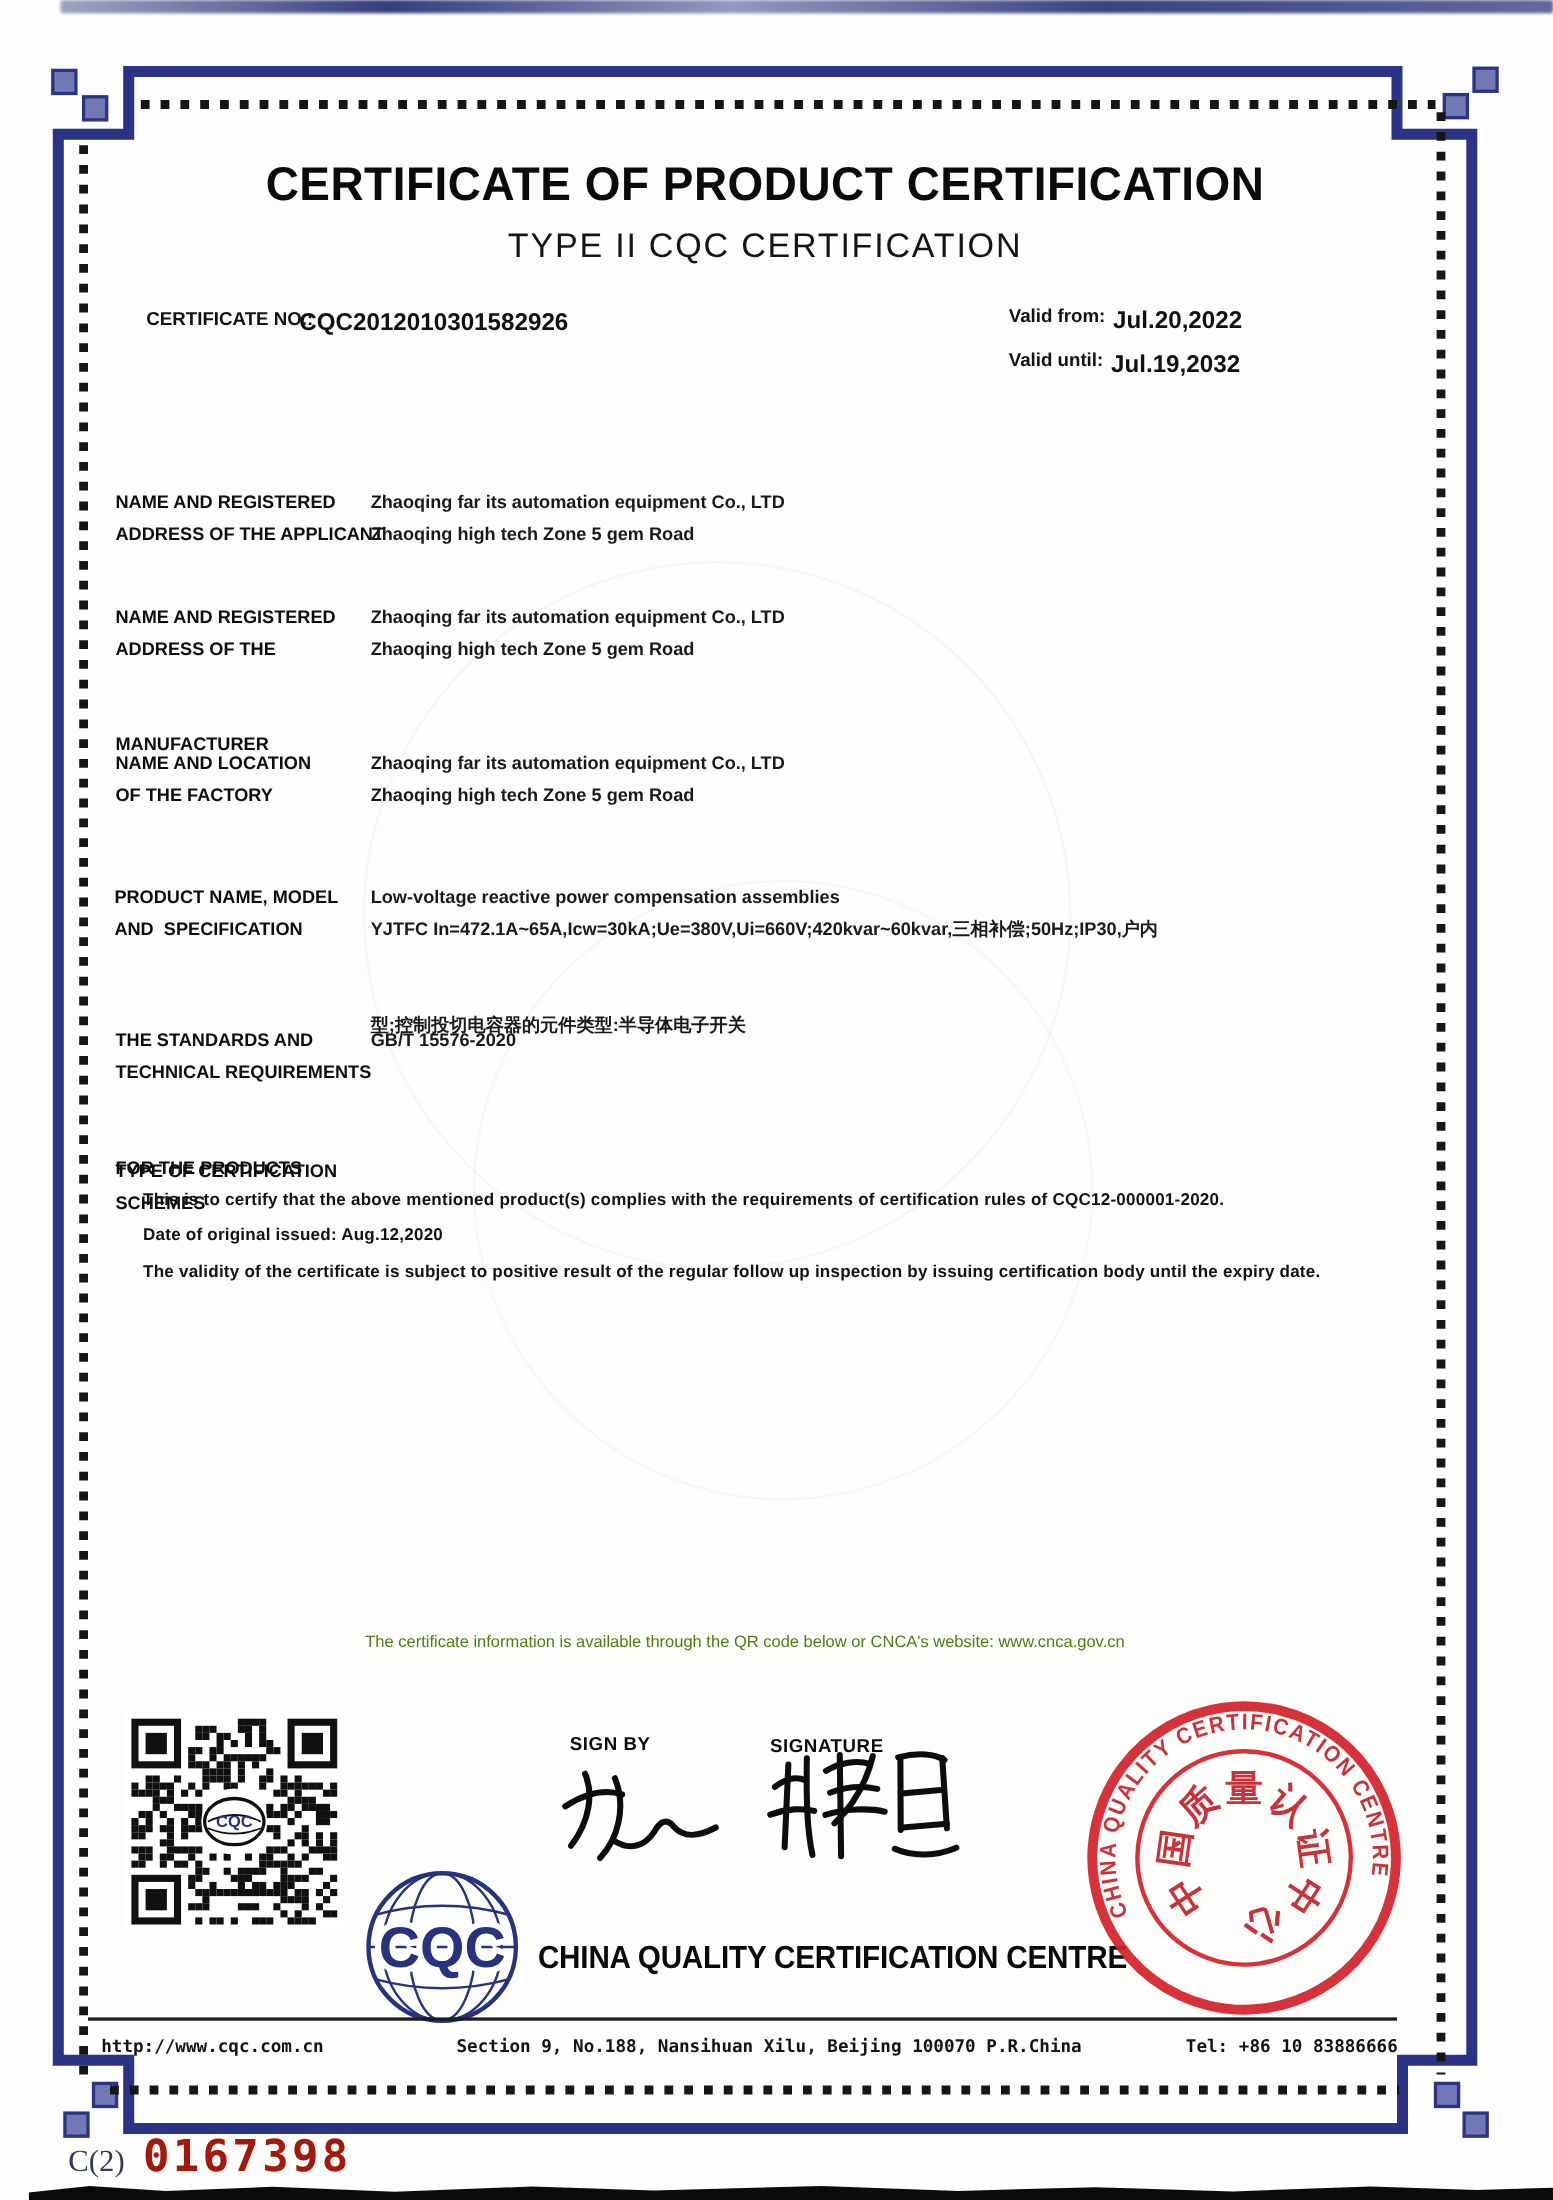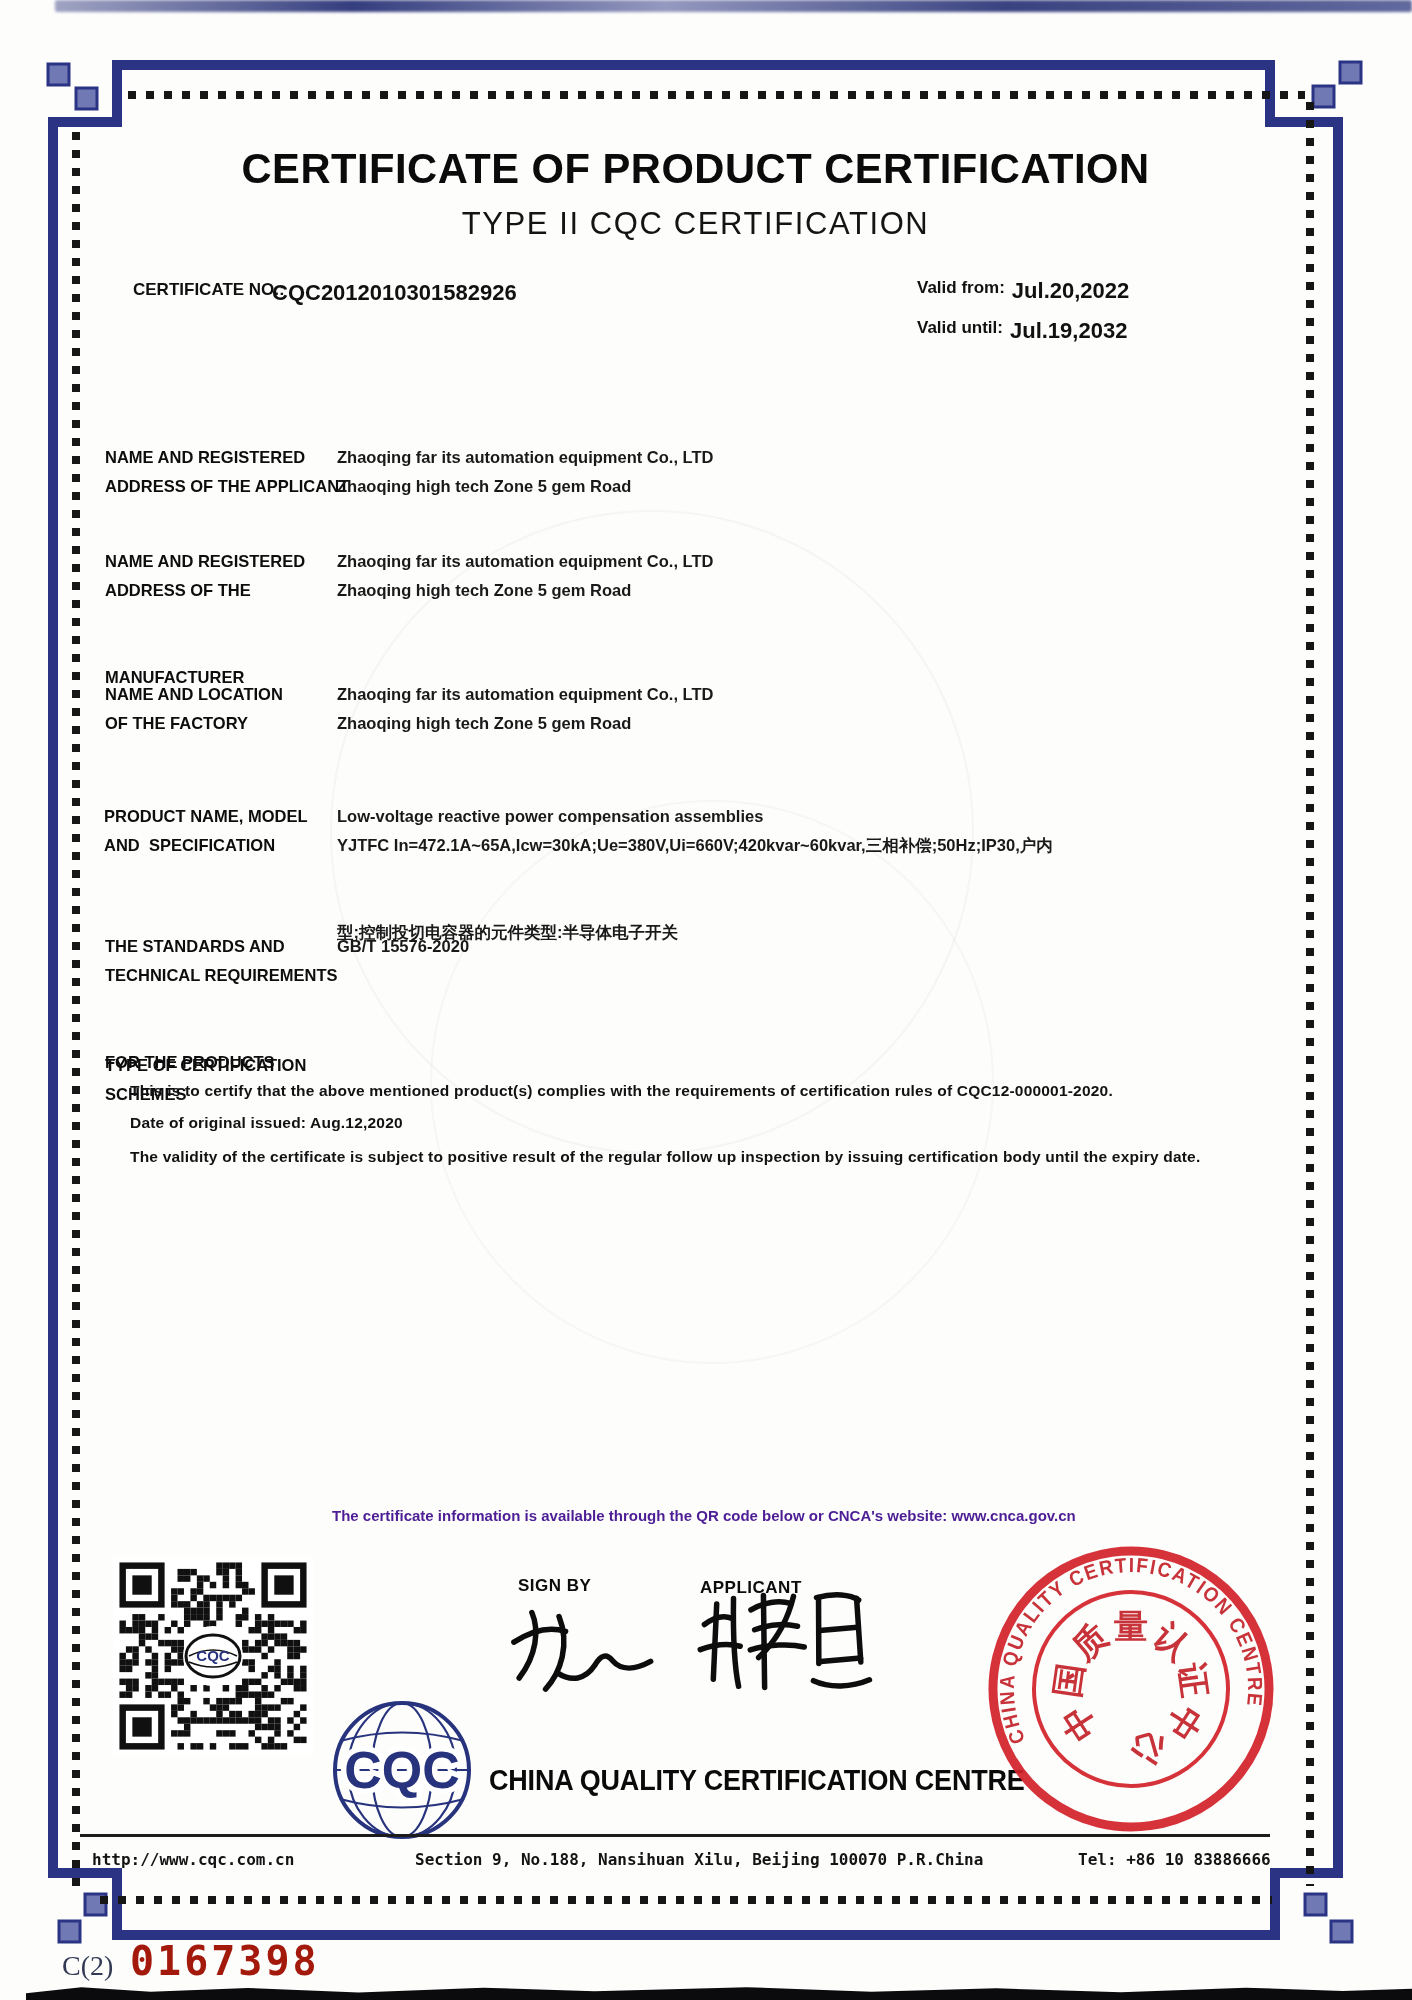--- a/index.html
+++ b/index.html
@@ -30,21 +30,21 @@
   .subtitle{left:53px; top:206px; width:1285px; text-align:center; font-size:31px;
     font-weight:400; letter-spacing:1.6px; color:#141414;}
   
   .lbl{font-weight:700; font-size:16.5px; color:#0d0d0d; line-height:29px; white-space:pre;}
   .val{font-weight:600; font-size:16.5px; color:#191919; line-height:29px; white-space:pre;}
   .meta-label{font-weight:700; font-size:17px; white-space:pre;}
   .meta-val{font-weight:600; font-size:22px; white-space:pre;}
   .validrow{display:flex; gap:7px;}
   
   .para{font-size:15.5px; font-weight:600; letter-spacing:.2px; color:#121212; white-space:pre;}
-  .qr-note{left:332px; top:1484px; font-size:15px; font-weight:700; white-space:pre; color:#4c1d95;margin-top:23px;}
+  .qr-note{left:332px; top:1484px; font-size:15px; font-weight:400; white-space:pre; color:#4d7c0f;}
   
   .signhead{font-size:17px; font-weight:700; letter-spacing:.5px; color:#0c0c0c;}
   
   .org-name{left:489px; top:1764px; font-size:29px; font-weight:700; letter-spacing:-.2px;
     transform:scaleX(.93); transform-origin:left center; white-space:pre; color:#0a0a0a;}
   
   .rule{left:80px; top:1834px; width:1190px; height:3px; background:#1c1c1c;}
   .foot{font-family:"DejaVu Sans Mono", monospace; font-size:16px; font-weight:700; color:#131313; white-space:pre;}
   .serial-prefix{left:62px; top:1950px; font-family:"Liberation Serif", serif;
     font-size:28px; color:#323a55; white-space:pre;}
@@ -435,21 +435,21 @@
         <rect x="12.903225806451612" y="154.83870967741933" width="32.25806451612903" height="32.25806451612903" fill="#ffffff"></rect>
         <rect x="19.354838709677416" y="161.29032258064515" width="19.354838709677416" height="19.354838709677416" fill="#101010"></rect>
       </g>
     <circle cx="100" cy="100" r="30" fill="#ffffff"></circle>
     <ellipse cx="100" cy="100" rx="27" ry="21" fill="none" stroke="#101010" stroke-width="3"></ellipse>
     <path d="M76,100 Q100,88 124,100 M76,106 Q100,116 124,106" fill="none" stroke="#101010" stroke-width="1.6"></path>
     <text class="qr-cqc" x="100" y="105">CQC</text>
   </svg>
 
   <div class="abs signhead" style="left:518px; top:1576px;">SIGN BY</div>
-  <div class="abs signhead" style="left:700px; top:1578px;">APPLICANT</div>
+  <div class="abs signhead" style="left:700px; top:1578px;">SIGNATURE</div>
 
   <svg class="abs" style="left:480px; top:1575px;" width="420" height="135" viewBox="0 0 420 135">
     <g fill="none" stroke="#0d0d0d" stroke-width="5.5" stroke-linecap="round" stroke-linejoin="round" transform="rotate(-2 210 67)">
 
       <path d="M53,32 C60,50 56,75 38,97"></path>
       <path d="M34,61 C54,49 72,47 86,52"></path>
       <path d="M80,37 C90,65 80,93 64,109"></path>
       <path d="M76,93 C90,103 104,101 114,87 C120,77 126,75 132,83 C140,93 154,93 170,85"></path>
 
       <path d="M225,50 C235,43 245,41 253,45"></path>

